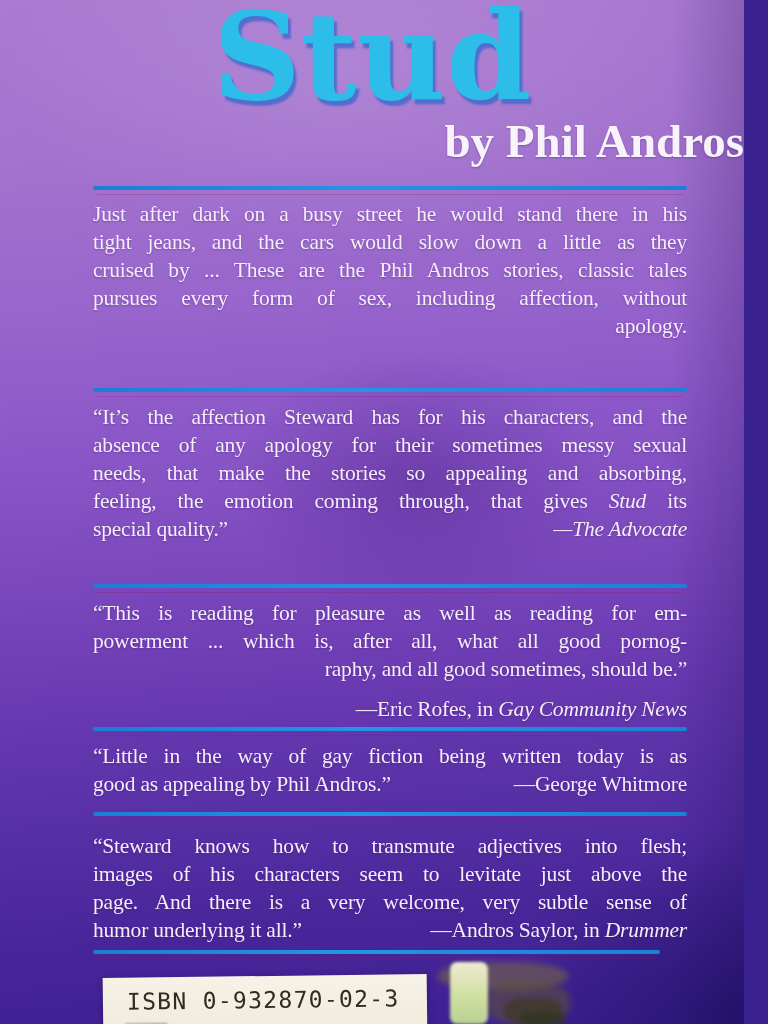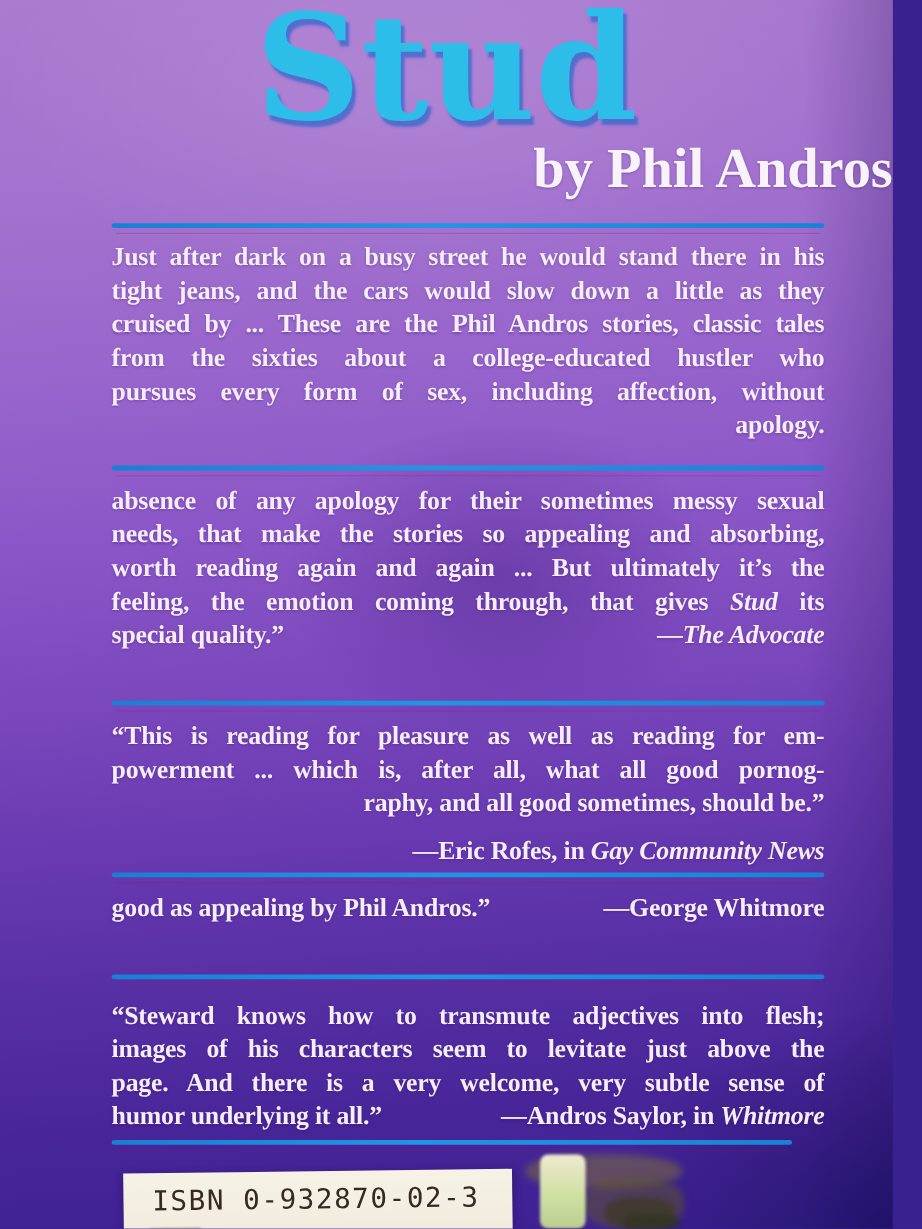--- a/index.html
+++ b/index.html
@@ -40,21 +40,21 @@
   .rule::after {
     content:""; position:absolute; left:4px; right:4px; top:8px; height:1px;
     background:rgba(150,20,95,0.25);
   }
   .r1{top:186px} .r2{top:388px} .r3{top:584px} .r4{top:727px} .r5{top:812px}
   .r6{top:950px; width:567px;}
 
   
   .block {
     position:absolute; left:93px; width:594px;
-    color:#f5edf8; font-weight:bold; font-size:21.5px; letter-spacing:-0.2px;
+    color:#f5edf8; font-weight:normal; font-size:21.5px; letter-spacing:-0.2px;
     text-shadow:0 1px 2px rgba(55,18,105,0.35);
   }
   .tb0{top:200px} .tb1{top:403px} .tb2{top:599px} .tb3{top:742px} .tb4{top:832px}
   .line { height:28px; line-height:28px; text-align:justify; }
   .line.j::after { content:""; display:inline-block; width:100%; height:0; vertical-align:top; }
   .line.left  { text-align:right; }
   .line.right { text-align:right;margin-top:12px; }
   .line.between { display:flex; justify-content:space-between; align-items:flex-start; }
   .block em { font-style:italic; }
 
@@ -96,61 +96,61 @@
 <div class="cover">
 
   <div class="title">Stud</div>
   <div class="byline">by Phil Andros</div>
 
   <div class="rule r1"></div>
   <div class="block tb0">
       <div class="line j"><span>Just after dark on a busy street he would stand there in his</span></div>
       <div class="line j"><span>tight jeans, and the cars would slow down a little as they</span></div>
       <div class="line j"><span>cruised by ... These are the Phil Andros stories, classic tales</span></div>
-      <div class="line j"><span>from the sixties about a college-educated hustler who</span></div>
       <div class="line j"><span>pursues every form of sex, including affection, without</span></div>
       <div class="line left"><span>apology.</span></div>
     </div>
 
   <div class="rule r2"></div>
   <div class="block tb1">
+      <div class="line j"><span>“It’s the affection Steward has for his characters, and the</span></div>
       <div class="line j"><span>absence of any apology for their sometimes messy sexual</span></div>
       <div class="line j"><span>needs, that make the stories so appealing and absorbing,</span></div>
-      <div class="line j"><span>worth reading again and again ... But ultimately it’s the</span></div>
       <div class="line j"><span>feeling, the emotion coming through, that gives </span><em>Stud</em><span> its</span></div>
       <div class="line between">
         <span><span>special quality.”</span></span>
         <span><em>—The Advocate</em></span>
       </div>
     </div>
 
   <div class="rule r3"></div>
   <div class="block tb2">
       <div class="line j"><span>“This is reading for pleasure as well as reading for em-</span></div>
       <div class="line j"><span>powerment ... which is, after all, what all good pornog-</span></div>
       <div class="line left"><span>raphy, and all good sometimes, should be.”</span></div>
       <div class="line right"><span>—Eric Rofes, in </span><em>Gay Community News</em></div>
     </div>
 
   <div class="rule r4"></div>
   <div class="block tb3">
+      <div class="line j"><span>“Little in the way of gay fiction being written today is as</span></div>
       <div class="line between">
         <span><span>good as appealing by Phil Andros.”</span></span>
         <span><span>—George Whitmore</span></span>
       </div>
     </div>
 
   <div class="rule r5"></div>
   <div class="block tb4">
       <div class="line j"><span>“Steward knows how to transmute adjectives into flesh;</span></div>
       <div class="line j"><span>images of his characters seem to levitate just above the</span></div>
       <div class="line j"><span>page. And there is a very welcome, very subtle sense of</span></div>
       <div class="line between">
         <span><span>humor underlying it all.”</span></span>
-        <span><span>—Andros Saylor, in </span><em>Whitmore</em></span>
+        <span><span>—Andros Saylor, in </span><em>Drummer</em></span>
       </div>
     </div>
 
   <div class="rule r6"></div>
 
   <div class="isbn-label">
     <span class="isbn-text">ISBN 0-932870-02-3</span>
     <span class="fineprint"></span>
   </div>
 

